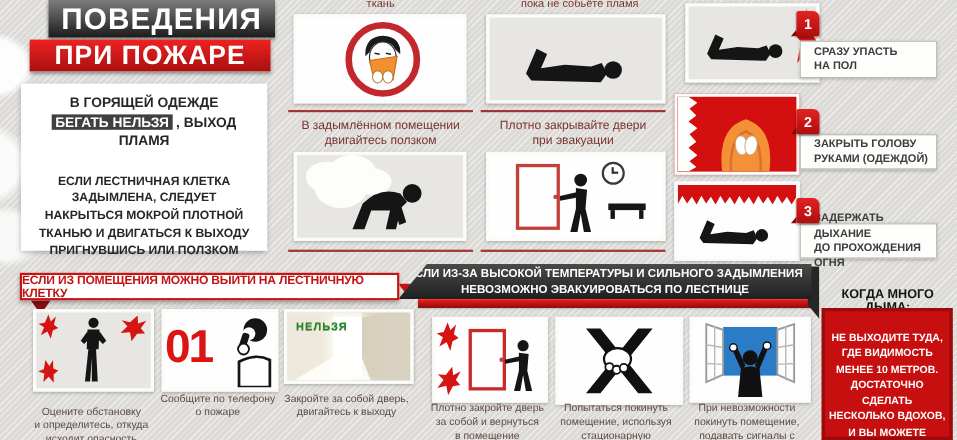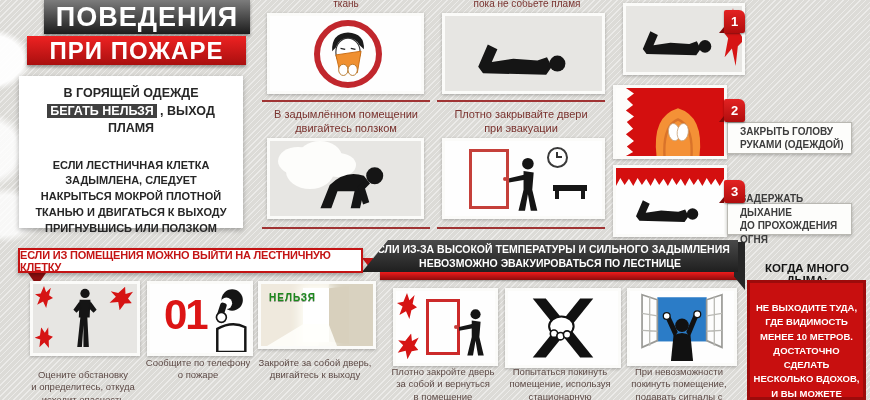--- a/index.html
+++ b/index.html
@@ -199,20 +199,22 @@
   <div class="pic" style="left:623px;top:3px;width:116px;height:66px;">
     <svg class="abs" style="left:4px;top:14px;" width="96" height="44" viewBox="0 0 140 70">
       <circle cx="113" cy="42" r="10" fill="#151515"></circle>
       <path d="M14,46 L26,18 L38,24 L31,40 L58,36 L88,38 L100,34 L106,46 L99,56 L20,54 Z" fill="#151515"></path>
     </svg>
     <div class="flame" style="right:-2px;top:2px;width:22px;height:58px;"></div>
   </div>
   <div class="badge" style="left:724px;top:10px;">
       <span>1</span>
     </div>
+  <div class="stepbox pre" style="left:727px;top:37px;width:125px;height:34px;">СРАЗУ УПАСТЬ
+НА ПОЛ</div>
 
   <div class="pic" style="left:613px;top:85px;width:108px;height:68px;background:#d40f0f;">
     <div class="abs" style="left:0;top:0;width:18px;height:68px;background:#fdfdfb;clip-path:polygon(0 0,55% 0,100% 8%,60% 16%,95% 25%,55% 33%,100% 42%,60% 50%,95% 60%,55% 68%,100% 78%,60% 86%,95% 94%,55% 100%,0 100%);"></div>
     <svg class="abs" style="left:18px;top:6px;" width="88" height="62" viewBox="0 0 110 78">
       <path d="M28,78 Q22,28 55,18 Q88,28 82,78 Z" fill="#f49136"></path>
       <path d="M38,78 Q36,40 55,32 Q74,40 72,78" fill="none" stroke="#d9732a" stroke-width="3"></path>
       <ellipse cx="50" cy="48" rx="7" ry="11" fill="#fff" stroke="#c8a27a" stroke-width="1" transform="rotate(-8 50 48)"></ellipse>
       <ellipse cx="61" cy="48" rx="7" ry="11" fill="#fff" stroke="#c8a27a" stroke-width="1" transform="rotate(8 61 48)"></ellipse>
     </svg>
   </div>
@@ -253,21 +255,21 @@
       <circle cx="50" cy="14" r="12" fill="#151515"></circle>
       <path d="M36,30 L64,30 L62,76 L56,76 L60,152 L46,152 L46,96 L42,152 L30,152 L38,76 L34,76 Z" fill="#151515"></path>
       <path d="M36,34 L20,56 L28,64 L40,52 Z M64,34 L80,56 L72,64 L60,52 Z" fill="#151515"></path>
     </svg>
   </div>
   <div class="cap2 pre" style="left:22px;top:357px;width:122px;margin-top:12px;">Оцените обстановку
 и определитесь, откуда
 исходит опасность</div>
 
   <div class="pic white" style="left:147px;top:281px;width:100px;height:69px;">
-    <div class="phone-num" style="left:14px;top:10px;">01</div>
+    <div class="phone-num" style="left:0;top:10px;">01</div>
     <svg class="abs" style="right:0;top:2px;" width="44" height="66" viewBox="0 0 50 80">
       <circle cx="30" cy="17" r="13" fill="#151515"></circle>
       <circle cx="23" cy="21" r="7" fill="#fff"></circle>
       <rect x="13" y="20" width="8" height="22" rx="3" fill="#151515" transform="rotate(18 17 31)"></rect>
       <circle cx="17" cy="38" r="6" fill="#fff" stroke="#151515" stroke-width="2"></circle>
       <path d="M12,52 Q30,42 46,50 L46,80 L12,80 Z" fill="#fff" stroke="#151515" stroke-width="3"></path>
     </svg>
   </div>
   <div class="cap2 pre" style="left:143px;top:357px;width:110px;">Сообщите по телефону
 о пожаре</div>

